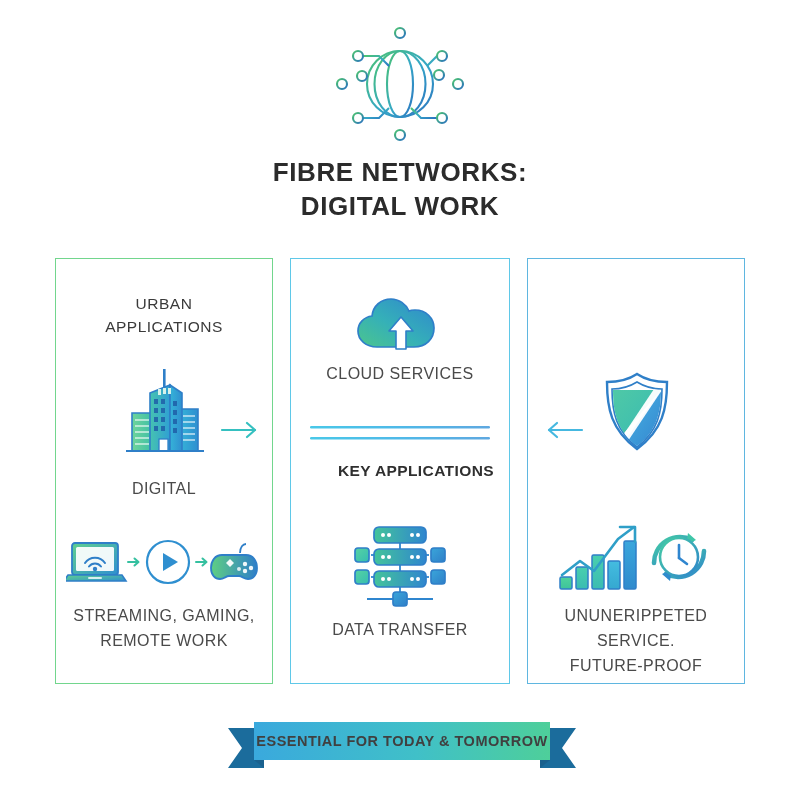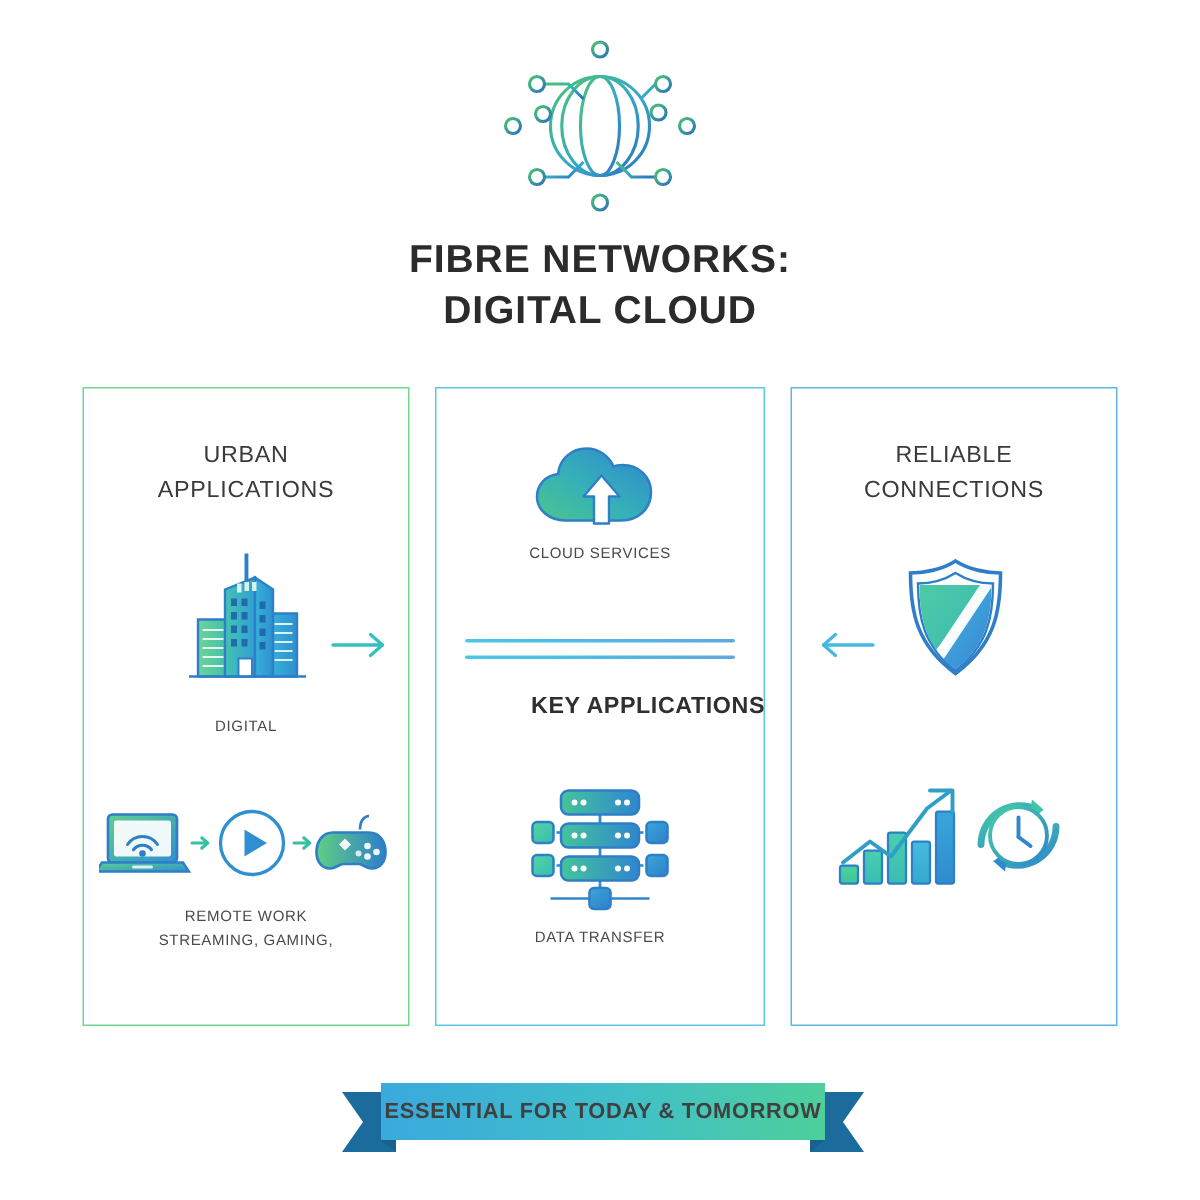--- a/index.html
+++ b/index.html
@@ -60,21 +60,21 @@
     color: #3a3a3a;
     letter-spacing: 0.5px;
     line-height: 1.5;
   }
   .panel-head .line { display: block; }
 
   .caption {
     position: absolute;
     left: 0; right: 0;
     text-align: center;
-    font-size: 10px;
+    font-size: 16px;
     color: #4a4a4a;
     letter-spacing: 0.45px;
     line-height: 1.55;
   }
   .caption .line { display: block; }
 
   .icon-abs { position: absolute; }
 
   
   .flow-arrow { position: absolute; }
@@ -82,25 +82,26 @@
   
   .divider-lines {
     position: absolute;
     left: 310px; top: 420px;
     width: 180px; height: 22px;
   }
 
   .mid-subhead {
     position: absolute;
     left: 290px; width: 220px; top: 462px;
-    text-align: right;
+    text-align: left;
     font-size: 15.5px;
     font-weight: bold;
     color: #2f2f2f;
     letter-spacing: 0.4px;
+    padding-left: 48px;
   }
 
   
   .banner-wrap {
     position: absolute;
     left: 228px; top: 722px;
     width: 348px; height: 52px;
   }
   .banner-text {
     position: absolute;
@@ -168,21 +169,21 @@
         <circle cx="142" cy="34" r="5"></circle>
         <circle cx="139" cy="53" r="5"></circle>
         <circle cx="58" cy="96" r="5"></circle>
         <circle cx="142" cy="96" r="5"></circle>
       </g>
     </svg>
   </div>
 
   <div class="title">
     <span class="line">FIBRE NETWORKS:</span>
-    <span class="line">DIGITAL CLOUD</span>
+    <span class="line">DIGITAL WORK</span>
   </div>
 
   <div class="panel panel-left">
 
     <div class="panel-head" style="top:33px;">
       <span class="line">URBAN</span>
       <span class="line">APPLICATIONS</span>
     </div>
 
     <div class="icon-abs" style="left:68px; top:108px;">
@@ -314,22 +315,22 @@
 
           <circle cx="33" cy="21" r="2.2" fill="#ffffff" opacity="0.92"></circle>
           <circle cx="39" cy="25" r="2.2" fill="#ffffff" opacity="0.92"></circle>
           <circle cx="33" cy="28" r="2.2" fill="#ffffff" opacity="0.92"></circle>
           <circle cx="27" cy="26" r="2" fill="#ffffff" opacity="0.8"></circle>
         </g>
       </svg>
     </div>
 
     <div class="caption" style="top:345px;">
+      <span class="line">STREAMING, GAMING,</span>
       <span class="line">REMOTE WORK</span>
-      <span class="line">STREAMING, GAMING,</span>
     </div>
   </div>
 
   <div class="panel panel-mid">
 
     <div class="icon-abs" style="left:62px; top:30px;">
       <svg width="96" height="70" viewBox="0 0 96 70">
         <defs>
           <linearGradient id="gCloud" x1="0" y1="1" x2="1" y2="0">
             <stop offset="0%" stop-color="#4cc58d"></stop>
@@ -420,24 +421,20 @@
       </g>
     </svg>
   </div>
 
   <div class="caption" style="left:290px; width:220px; top:618px;">
     <span class="line">DATA TRANSFER</span>
   </div>
 
   <div class="panel panel-right">
 
-    <div class="panel-head" style="top:33px;">
-      <span class="line">RELIABLE</span>
-      <span class="line">CONNECTIONS</span>
-    </div>
 
     <div class="icon-abs" style="left:73px; top:112px;">
       <svg width="72" height="82" viewBox="0 0 72 82">
         <defs>
           <linearGradient id="gShL" x1="0" y1="0" x2="1" y2="1">
             <stop offset="0%" stop-color="#4fc9a6"></stop>
               <stop offset="100%" stop-color="#36b8b4"></stop>
           </linearGradient>
           <linearGradient id="gShR" x1="0" y1="0" x2="1" y2="1">
             <stop offset="0%" stop-color="#4ab6e4"></stop>
@@ -516,20 +513,24 @@
           <path d="M22 56 l-8 -7 l10 -5 z" fill="#2f8bcd"></path>
           <circle cx="31" cy="32" r="19" fill="#ffffff" stroke="url(#gClock)" stroke-width="2.6"></circle>
           <g stroke="#2f86cf" stroke-width="2.6" stroke-linecap="round">
             <path d="M31 20 v13"></path>
             <path d="M31 33 l8 6"></path>
           </g>
         </g>
       </svg>
     </div>
 
+    <div class="caption" style="top:345px;">
+      <span class="line">UNUNERIPPETED SERVICE.</span>
+      <span class="line">FUTURE-PROOF</span>
+    </div>
   </div>
 
   <div class="banner-wrap">
     <svg width="348" height="52" viewBox="0 0 348 52">
       <defs>
         <linearGradient id="gBanner" x1="0" y1="0" x2="1" y2="0">
           <stop offset="0%" stop-color="#3aa9dd"></stop>
           <stop offset="55%" stop-color="#40c0c8"></stop>
           <stop offset="100%" stop-color="#4ecf9a"></stop>
         </linearGradient>

